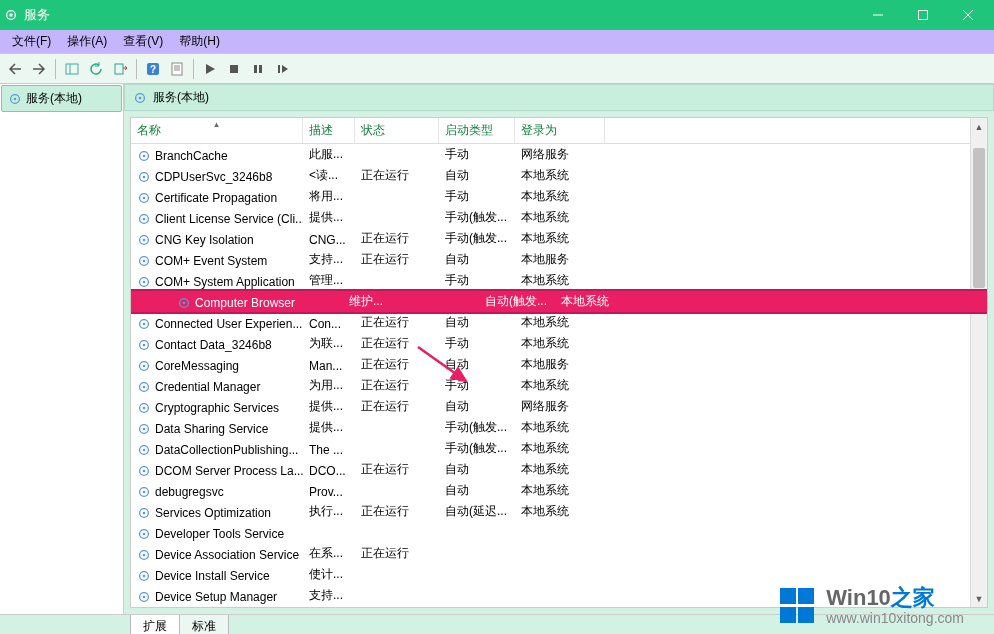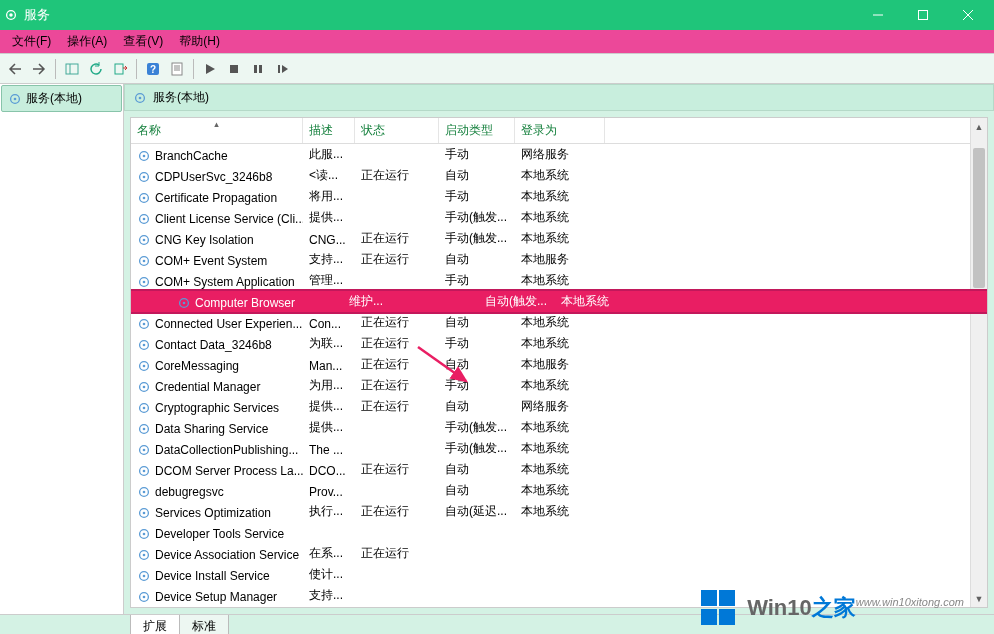--- a/index.html
+++ b/index.html
@@ -3,21 +3,21 @@
   <meta charset="utf-8">
   <style>
     * { margin: 0; padding: 0; box-sizing: border-box; }
     body { font-family: "Microsoft YaHei", "Segoe UI", Tahoma, sans-serif; font-size: 12px; background: #fff; width: 994px; height: 634px; overflow: hidden; position: relative; }
     
     .title-bar { background: #1FC57A; height: 30px; display: flex; align-items: center; padding: 0 4px; color: #fff; }
     .title-bar .icon { margin-right: 6px; display: inline-flex; }
     .title-bar .title-text { flex: 1; font-size: 13px; }
     .title-bar .win-btn { width: 45px; height: 30px; display: flex; align-items: center; justify-content: center; cursor: pointer; }
     
-    .menu-bar { background: #ec4899; height: 24px; display: flex; align-items: center; padding: 0 4px; border-bottom: 1px solid #ccc; }
+    .menu-bar { background: #c4b5fd; height: 24px; display: flex; align-items: center; padding: 0 4px; border-bottom: 1px solid #ccc; }
     .menu-bar .menu-item { padding: 3px 8px; cursor: pointer; }
     
     .toolbar { background: #EDF7F2; height: 30px; display: flex; align-items: center; padding: 2px 4px; border-bottom: 1px solid #ccc; gap: 2px; }
     .tb-btn { width: 22px; height: 22px; display: flex; align-items: center; justify-content: center; border: 1px solid transparent; cursor: pointer; }
     .tb-sep { width: 1px; height: 20px; background: #bbb; margin: 0 3px; }
     
     .content { display: flex; height: 530px; background: #fff; }
     .left-tree { width: 124px; border-right: 1px solid #ccc; background: #fff; }
     .tree-item { display: flex; align-items: center; gap: 4px; padding: 4px 6px; background: #C8EEDD; border: 1px solid #88c4aa; border-radius: 2px; margin: 1px; }
     
@@ -50,24 +50,24 @@
     
     .tabs-bottom { display: flex; background: #D4F2E4; border-top: 1px solid #ccc; padding-left: 130px; }
     .tab-btn { background: #EDF7F2; border: 1px solid #bbb; border-top: none; padding: 3px 12px; margin-right: -1px; cursor: pointer; font-size: 12px; }
     .tab-btn.active { background: #fff; }
     
     .arrow-annot { position: absolute; left: 292px; top: 261px; z-index: 5; pointer-events: none; }
     
     .watermark { position: absolute; right: 30px; bottom: 8px; display: flex; align-items: center; gap: 10px; color: #0078D7; }
     .watermark .logo { display: flex; flex-wrap: wrap; width: 36px; height: 36px; gap: 2px; }
     .watermark .logo span { width: 16px; height: 16px; background: #0078D7; }
-    .watermark .wm-text { display: flex; flex-direction: row; line-height: 1.1; }
+    .watermark .wm-text { display: flex; flex-direction: column; line-height: 1.1; }
     .watermark .wm-main { font-size: 22px; font-weight: bold; color: #666; }
     .watermark .wm-main .accent { color: #0078D7; }
-    .watermark .wm-url { font-size: 11px; color: #888; font-style: italic; }
+    .watermark .wm-url { font-size: 14px; color: #888; }
     
     .gear-icon { width: 14px; height: 14px; }
   </style>
 </head>
 <body>
 
 <div class="title-bar">
   <span class="icon">
     <svg class="gear-icon" viewBox="0 0 16 16">
         <circle cx="8" cy="8" r="5" fill="none" stroke="#fff" stroke-width="1.5"></circle>

